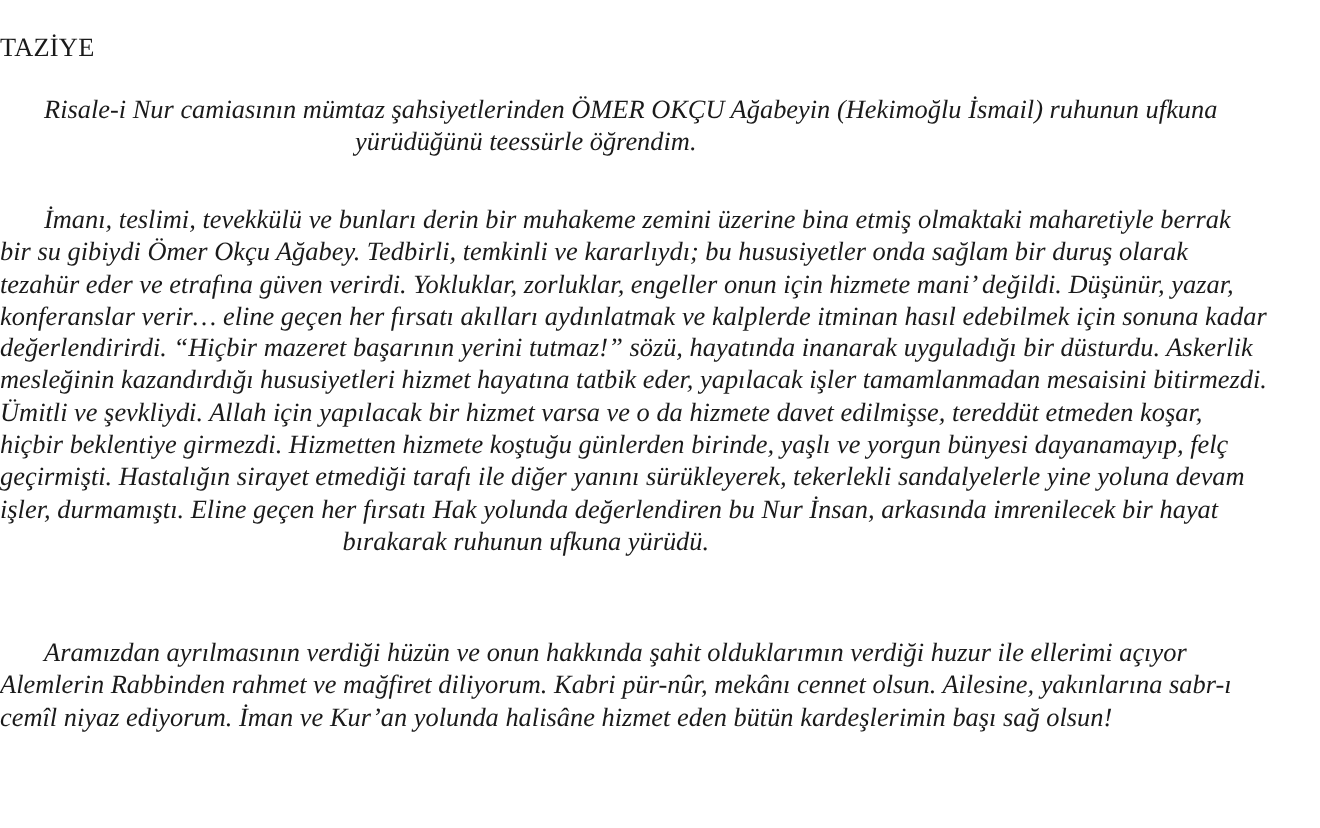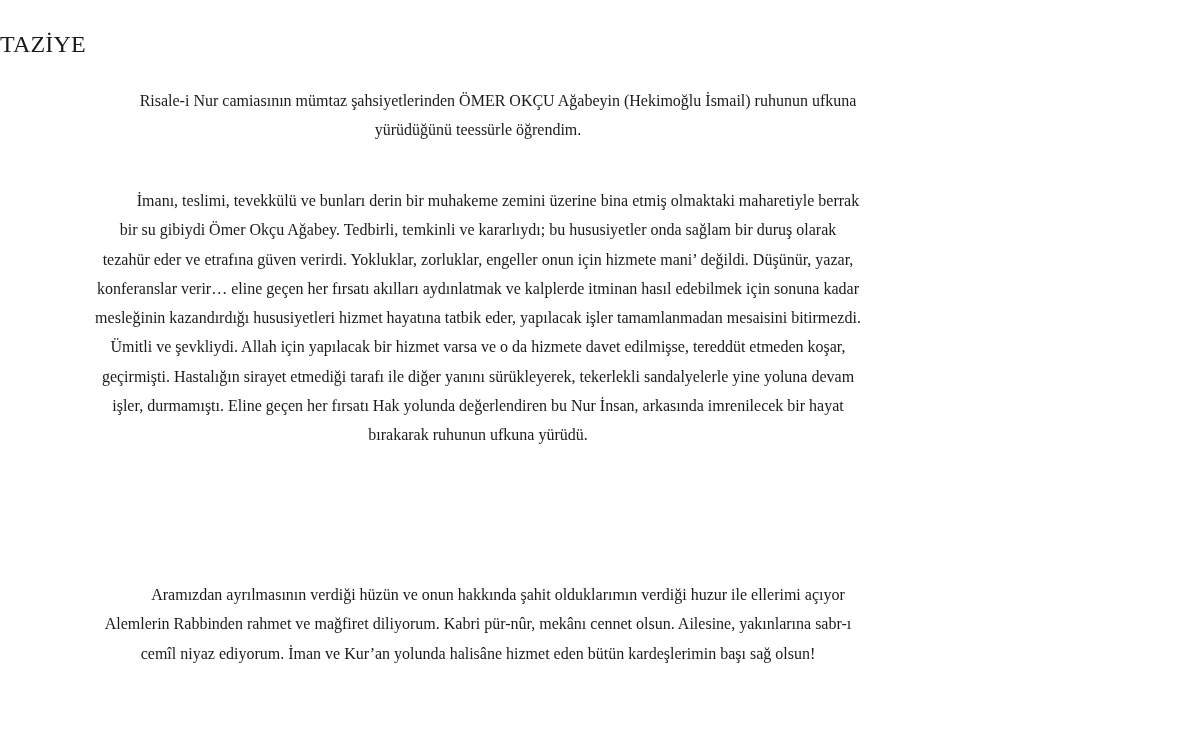--- a/index.html
+++ b/index.html
@@ -30,22 +30,23 @@
       text-align: left;
       font-size: 24px;
       line-height: 28px;
       letter-spacing: 0.2px;
     }
     .para {
       position: absolute;
       left: 0;
       width: 956px;
       text-align: center;
-      font-size: 16px;
+      font-size: 24px;
       line-height: 29.3px;
+      font-style: italic;
     }
     .para .line {
       display: block;
       white-space: nowrap;
     }
     #p1 { top: 86px; }
     #p2 { top: 186px; }
     #p3 { top: 580px; }
     .signature {
       position: absolute;
@@ -67,22 +68,24 @@
   <div class="para" id="p1">
     <span class="line" style="padding-left:40px;">Risale-i Nur camiasının mümtaz şahsiyetlerinden ÖMER OKÇU Ağabeyin (Hekimoğlu İsmail) ruhunun ufkuna</span>
     <span class="line">yürüdüğünü teessürle öğrendim.</span>
   </div>
 
   <div class="para" id="p2">
     <span class="line" style="padding-left:40px;">İmanı, teslimi, tevekkülü ve bunları derin bir muhakeme zemini üzerine bina etmiş olmaktaki maharetiyle berrak</span>
     <span class="line">bir su gibiydi Ömer Okçu Ağabey. Tedbirli, temkinli ve kararlıydı; bu hususiyetler onda sağlam bir duruş olarak</span>
     <span class="line">tezahür eder ve etrafına güven verirdi. Yokluklar, zorluklar, engeller onun için hizmete mani’ değildi. Düşünür, yazar,</span>
     <span class="line">konferanslar verir… eline geçen her fırsatı akılları aydınlatmak ve kalplerde itminan hasıl edebilmek için sonuna kadar</span>
+    <span class="line">değerlendirirdi. “Hiçbir mazeret başarının yerini tutmaz!” sözü, hayatında inanarak uyguladığı bir düsturdu. Askerlik</span>
     <span class="line">mesleğinin kazandırdığı hususiyetleri hizmet hayatına tatbik eder, yapılacak işler tamamlanmadan mesaisini bitirmezdi.</span>
     <span class="line">Ümitli ve şevkliydi. Allah için yapılacak bir hizmet varsa ve o da hizmete davet edilmişse, tereddüt etmeden koşar,</span>
+    <span class="line">hiçbir beklentiye girmezdi. Hizmetten hizmete koştuğu günlerden birinde, yaşlı ve yorgun bünyesi dayanamayıp, felç</span>
     <span class="line">geçirmişti. Hastalığın sirayet etmediği tarafı ile diğer yanını sürükleyerek, tekerlekli sandalyelerle yine yoluna devam</span>
     <span class="line">işler, durmamıştı. Eline geçen her fırsatı Hak yolunda değerlendiren bu Nur İnsan, arkasında imrenilecek bir hayat</span>
     <span class="line">bırakarak ruhunun ufkuna yürüdü.</span>
   </div>
 
   <div class="para" id="p3">
     <span class="line" style="padding-left:40px;">Aramızdan ayrılmasının verdiği hüzün ve onun hakkında şahit olduklarımın verdiği huzur ile ellerimi açıyor</span>
     <span class="line">Alemlerin Rabbinden rahmet ve mağfiret diliyorum. Kabri pür-nûr, mekânı cennet olsun. Ailesine, yakınlarına sabr-ı</span>
     <span class="line">cemîl niyaz ediyorum. İman ve Kur’an yolunda halisâne hizmet eden bütün kardeşlerimin başı sağ olsun!</span>
   </div>

